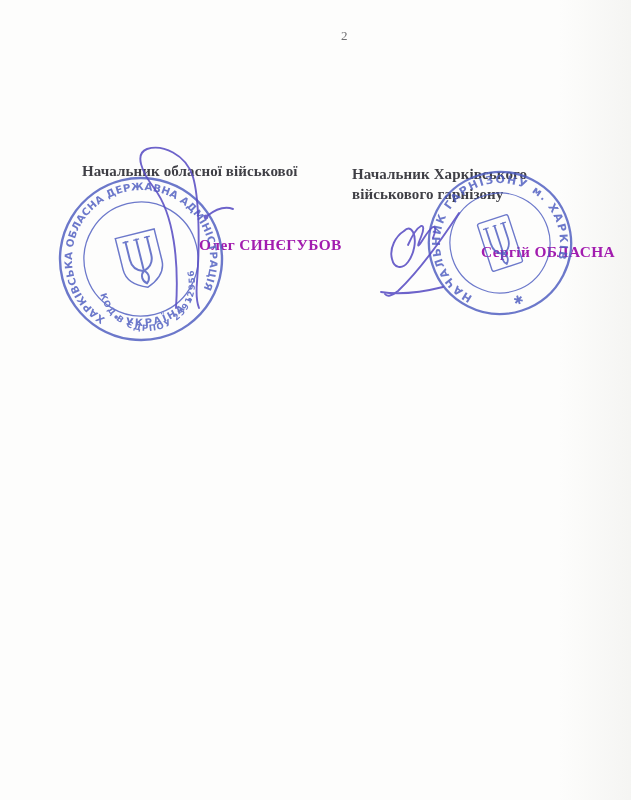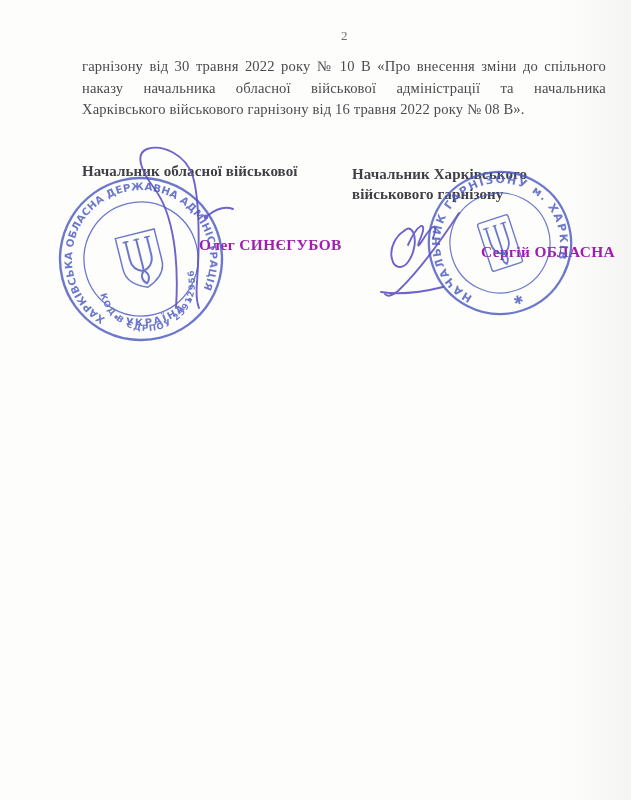--- a/index.html
+++ b/index.html
@@ -51,25 +51,20 @@
 </style>
 </head>
 <body>
 
 <div class="page">
 
   <div class="scan-edge"></div>
 
   <div class="page-number">2</div>
 
-  <div class="para">
-    <div class="line j">гарнізону від 30 травня 2022 року № 10 В «Про внесення зміни до спільного</div>
-    <div class="line j">наказу начальника обласної військової адміністрації та начальника</div>
-    <div class="line">Харківського військового гарнізону від 16 травня 2022 року № 08 В».</div>
-  </div>
 
   <div class="sig-title left">
     <div>Начальник обласної військової</div>
   </div>
 
   <div class="sig-title right">
     <div>Начальник Харківського</div>
     <div>військового гарнізону</div>
   </div>
 

